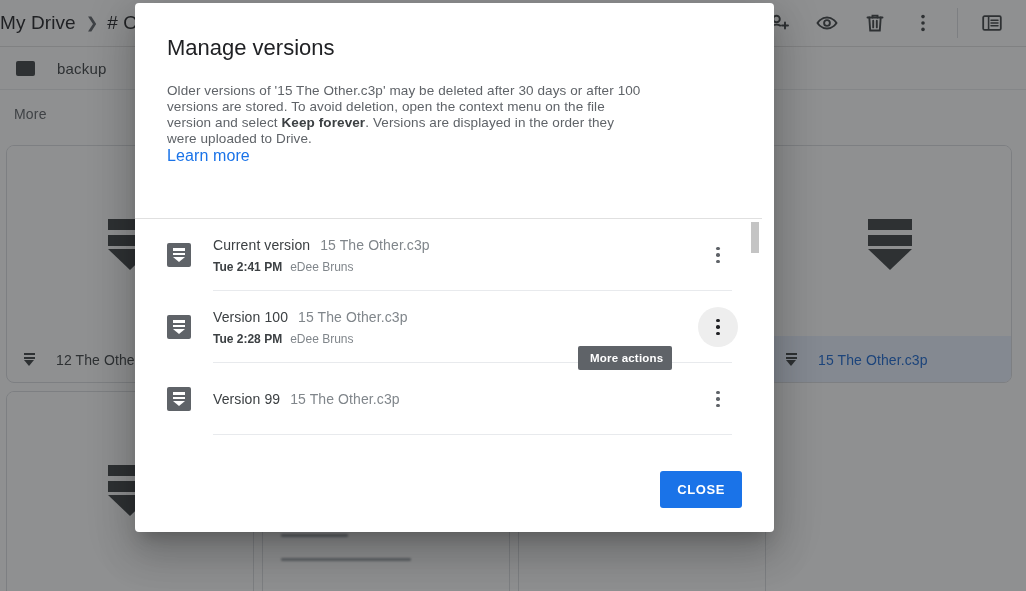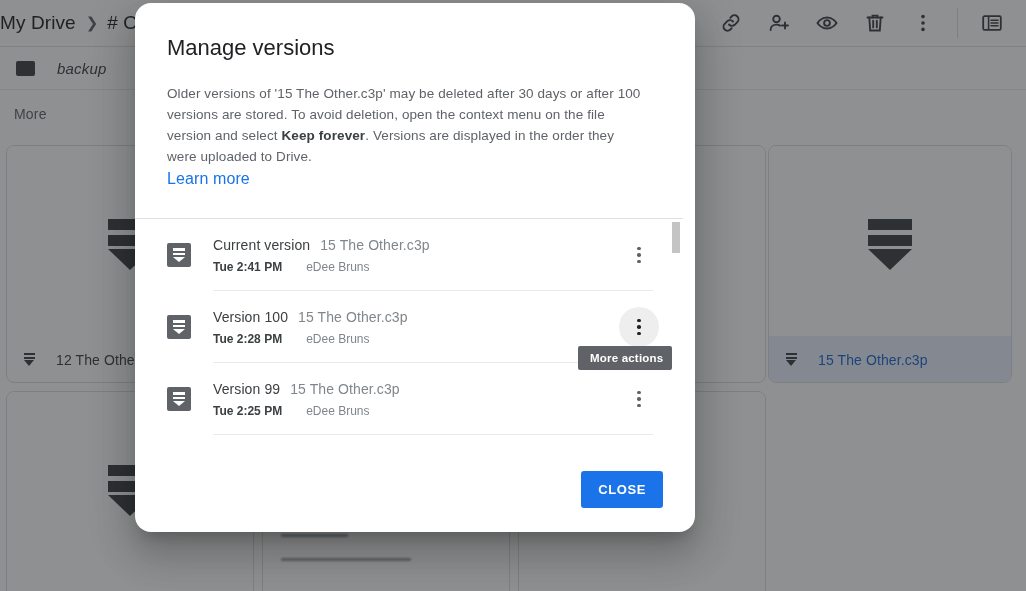--- a/index.html
+++ b/index.html
@@ -51,21 +51,21 @@
     width: 1px; height: 30px; background: #dadce0; margin: 0 10px;
   }
 
   .subbar {
     position: absolute; top: 47px; left: 0;
     width: 1026px; height: 43px;
     background: #ffffff;
     border-bottom: 1px solid #e8eaed;
     display: flex; align-items: center;
   }
-  .folder-chip { display: flex; align-items: center; padding-left: 16px; font-style: italic; }
+  .folder-chip { display: flex; align-items: center; padding-left: 16px; }
   .folder-sq {
     width: 19px; height: 15px; background: #3c4043; border-radius: 2px;
   }
   .folder-name {
     font-size: 15px; color: #3c4043; margin-left: 22px; letter-spacing: .2px;
   }
 
   .section-hdr {
     position: absolute; top: 90px; left: 0;
     width: 1026px; height: 47px;
@@ -149,36 +149,36 @@
   #scrim {
     position: absolute; inset: 0;
     background: rgba(32,33,36,0.50);
     z-index: 50;
   }
 
   
   #dialog {
     position: absolute;
     left: 135px; top: 3px;
-    width: 560px; height: 529px;
-    background: #ffffff;
-    border-radius: 16px;
+    width: 639px; height: 529px;
+    background: #ffffff;
+    border-radius: 4px;
     box-shadow: 0 11px 15px -7px rgba(0,0,0,.2),
                 0 24px 38px 3px rgba(0,0,0,.14),
                 0 9px 46px 8px rgba(0,0,0,.12);
     z-index: 60;
     overflow: hidden;
   }
   .dlg-title {
     font-size: 22px; color: #202124; font-weight: 400;
     padding: 32px 0 0 32px; letter-spacing: 0;
   }
   .dlg-body { padding: 22px 32px 0 32px; }
   .dlg-desc {
-    font-size: 13.5px; line-height: 21px; color: #5f6368; letter-spacing: .1px;
+    font-size: 13.5px; line-height: 16px; color: #5f6368; letter-spacing: .1px;
     max-width: 476px;
   }
   .dlg-desc b { color: #3c4043; font-weight: 700; }
   .learn-more {
     display: inline-block; margin-top: 1px;
     font-size: 16px; color: #1a73e8; text-decoration: none;
   }
   .upload-btn {
     display: inline-block; margin-top: 26px;
     background: #f1f3f4; color: #3c4043;
@@ -217,21 +217,21 @@
     border-left: 6px solid transparent;
     border-right: 6px solid transparent;
     border-top: 5.5px solid #ffffff;
   }
   .vmeta { flex: 1 1 auto; min-width: 0; }
   .vline1 { font-size: 14px; color: #3c4043; letter-spacing: .1px; }
   .vline1 .vname { font-weight: 400; color: #3c4043; }
   .vline1 .vfile { color: #80868b; margin-left: 10px; }
   .vline2 { margin-top: 7px; font-size: 12px; color: #5f6368; }
   .vline2 .vtime { font-weight: 700; color: #3c4043; }
-  .vline2 .vuser { color: #80868b; margin-left: 24px; }
+  .vline2 .vuser { color: #80868b; margin-left: 8px; }
 
   .vsep {
     position: absolute; left: 78px; right: 30px; bottom: 0;
     height: 1px; background: #e8eaed;
   }
 
   .more-btn {
     width: 40px; height: 40px; border-radius: 50%;
     display: flex; flex-direction: column; align-items: center; justify-content: center;
     cursor: pointer; flex: 0 0 40px; margin-right: -8px;
@@ -512,23 +512,20 @@
       <div class="vrow">
         <span class="vicon">
           <i class="r1"></i>
             <i class="r2"></i>
             <span class="vtri"></span>
         </span>
         <div class="vmeta">
           <div class="vline1">
             <span class="vname">Version 99</span><span class="vfile">15 The Other.c3p</span>
           </div>
-          <div class="vline2">
-            <span class="vtime">Tue 2:25 PM</span><span class="vuser">eDee Bruns</span>
-          </div>
         </div>
         <div class="more-btn">
           <span></span>
           <span></span>
           <span></span>
         </div>
         <div class="vsep"></div>
       </div>
 
     </div>

